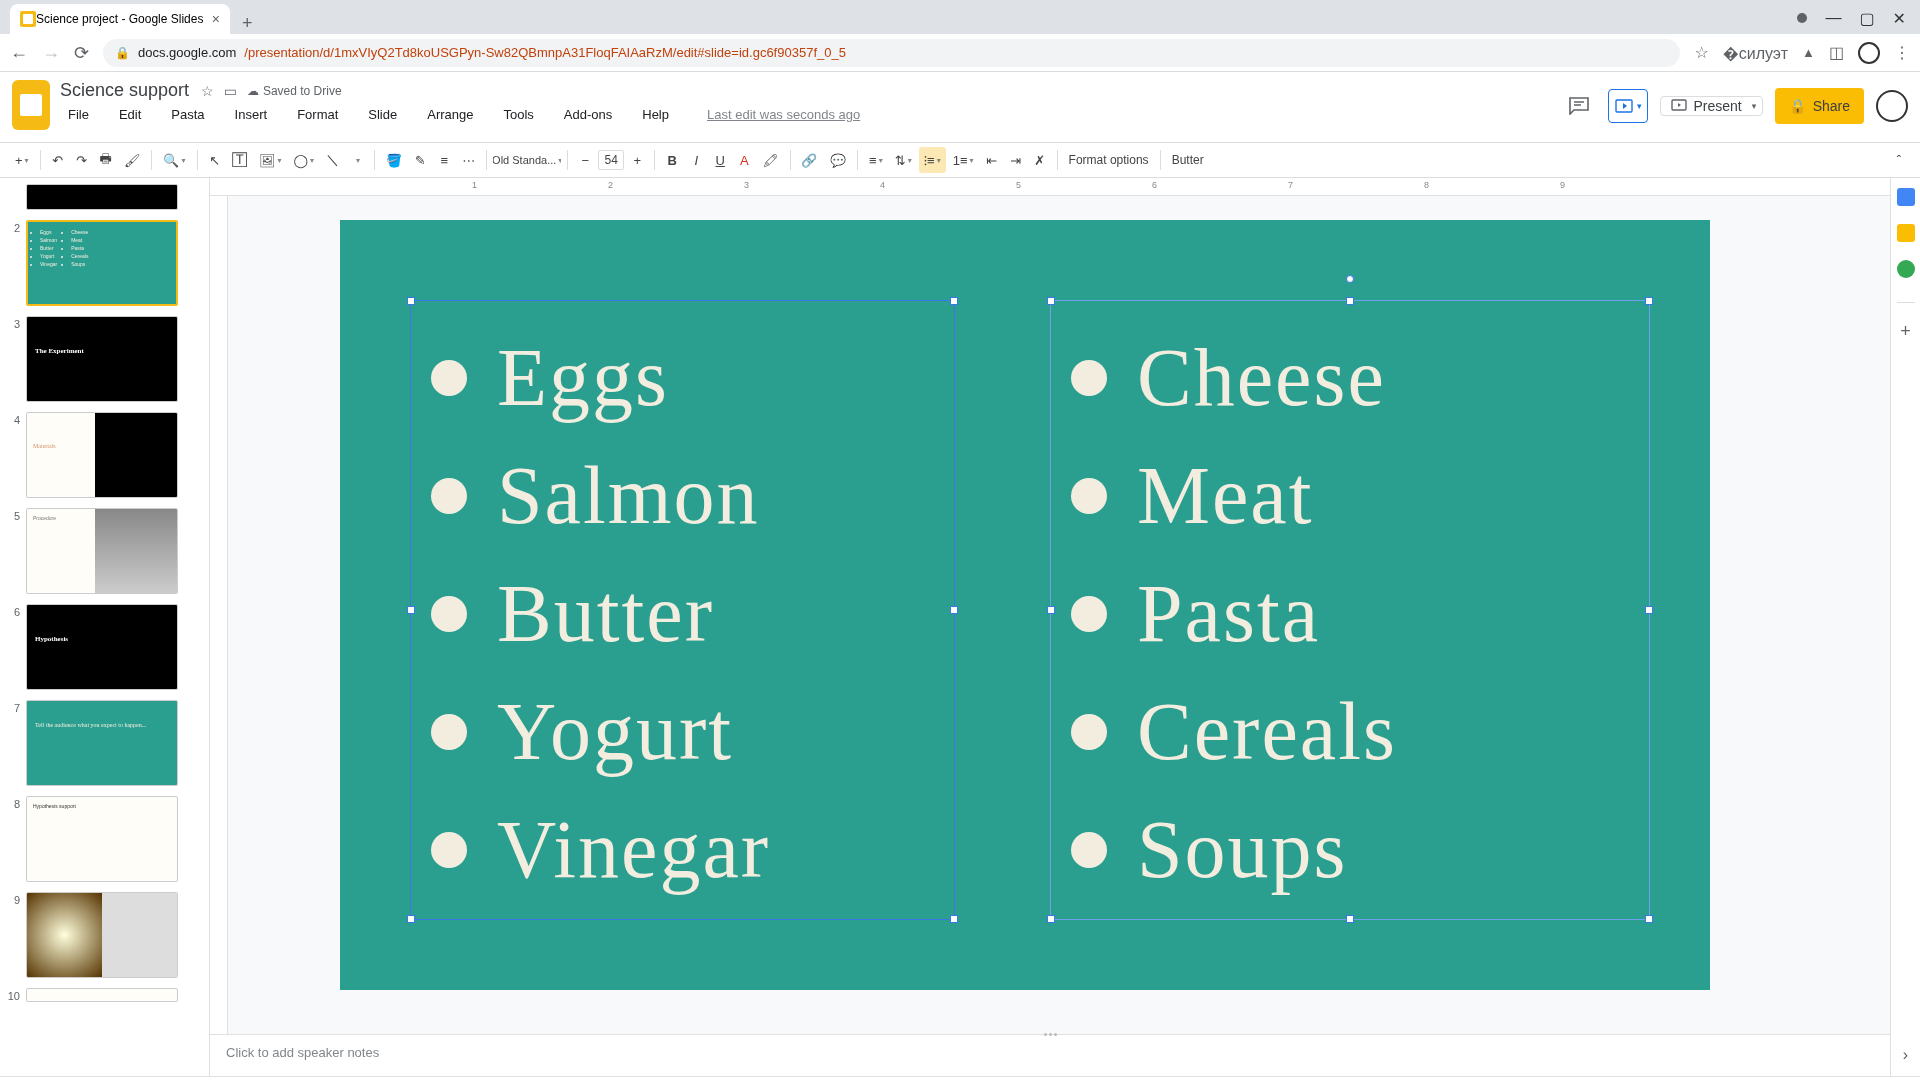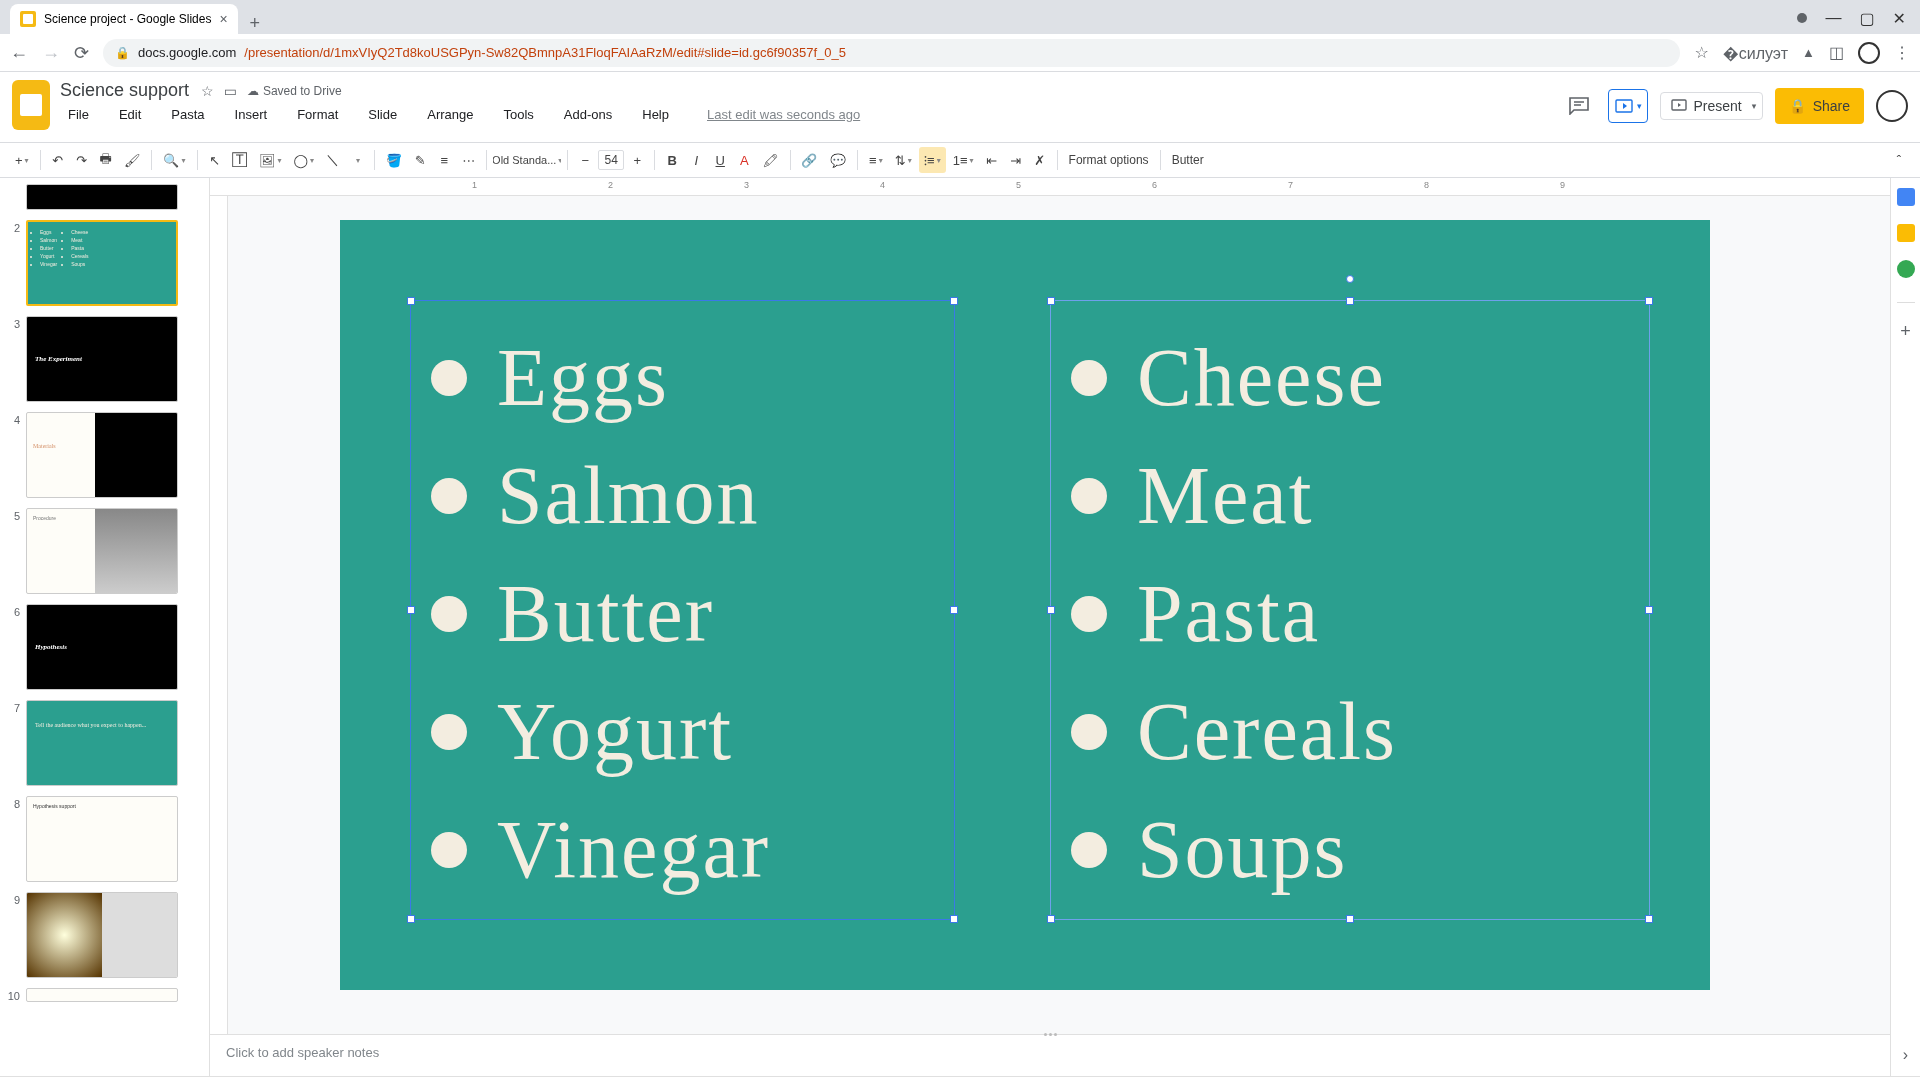--- a/index.html
+++ b/index.html
@@ -1,20 +1,20 @@
 <!DOCTYPE html>
 <html><head>
 <meta charset="utf-8">
 <style>
 * { box-sizing: border-box; margin: 0; padding: 0; font-family: Arial, sans-serif; }
 body { width: 1920px; height: 1080px; overflow: hidden; background: #fff; }
 
 
 .browser-top { height: 34px; background: #dee1e6; display: flex; align-items: flex-end; }
-.tab { background: #fff; height: 30px; margin-left: 10px; border-radius: 8px 8px 0 0; display: flex; align-items: center; padding: 0 10px; gap: 8px; font-size: 12px; min-width: 220px; }
+.tab { background: #fff; height: 30px; margin-left: 10px; border-radius: 8px 8px 0 0; display: flex; align-items: center; padding: 0 10px; font-size: 12px; min-width: 220px; }
 .tab-favicon { width: 16px; height: 16px; background: #f5ba14; border-radius: 2px; position: relative; }
 .tab-favicon::after { content: ''; position: absolute; inset: 3px; background: #fff; border-radius: 1px; }
 .tab-close { margin-left: auto; color: #5f6368; font-size: 14px; }
 .new-tab { color: #5f6368; font-size: 18px; padding: 0 12px; }
 .window-controls { margin-left: auto; display: flex; gap: 18px; padding: 0 14px 6px 0; color: #333; }
 
 .addr-bar { height: 38px; background: #fff; border-bottom: 1px solid #dadce0; display: flex; align-items: center; padding: 0 10px; gap: 14px; }
 .nav-arrow { color: #5f6368; font-size: 18px; }
 .nav-arrow.dis { color: #bdc1c6; }
 .url-field { flex: 1; background: #f1f3f4; border-radius: 16px; height: 28px; display: flex; align-items: center; padding: 0 12px; gap: 8px; font-size: 13px; color: #202124; }
@@ -30,21 +30,21 @@
 .title-row { display: flex; align-items: center; gap: 12px; }
 .doc-title { font-size: 18px; color: #3c4043; }
 .title-icons { display: flex; gap: 10px; color: #5f6368; font-size: 14px; align-items: center; }
 .saved { color: #5f6368; font-size: 12px; display: flex; gap: 4px; align-items: center; }
 .menu-row { display: flex; gap: 14px; font-size: 13px; color: #202124; }
 .menu-row span { padding: 4px 8px; }
 .last-edit { color: #80868b; text-decoration: underline; margin-left: 8px; }
 .header-right { margin-left: auto; display: flex; align-items: center; gap: 12px; padding-top: 8px; }
 .hr-btn { width: 34px; height: 34px; display: flex; align-items: center; justify-content: center; color: #5f6368; border-radius: 4px; }
 .hr-btn.box { border: 1px solid #dadce0; padding: 0 6px; width: auto; gap: 4px; }
-.present-btn { border: 1px solid #dadce0; border-radius: 4px; height: 28px; display: flex; align-items: center; padding: 0 6px 0 10px; gap: 6px; font-size: 14px; color: #3c4043; }
+.present-btn { border: 1px solid #dadce0; border-radius: 4px; height: 20px; display: flex; align-items: center; padding: 0 6px 0 10px; gap: 6px; font-size: 14px; color: #3c4043; }
 .share-btn { background: #fbbc04; border-radius: 4px; height: 36px; display: flex; align-items: center; padding: 0 14px; gap: 6px; font-size: 14px; font-weight: 500; color: #3c4043; }
 .avatar { width: 32px; height: 32px; border: 2.5px solid #333; border-radius: 50%; }
 
 
 .toolbar { height: 36px; border-top: 1px solid #dadce0; border-bottom: 1px solid #dadce0; display: flex; align-items: center; padding: 0 10px; gap: 2px; font-size: 13px; color: #444; }
 .tb { padding: 4px 5px; display: flex; align-items: center; justify-content: center; min-width: 22px; }
 .tb.sep { border-right: 1px solid #dadce0; margin: 0 4px; padding: 0; height: 20px; min-width: 1px; }
 .tb.drop::after { content: '▾'; font-size: 8px; margin-left: 2px; color: #888; }
 .font-name { width: 68px; font-size: 11px; color: #444; overflow: hidden; white-space: nowrap; }
 .font-size { width: 26px; text-align: center; border: 1px solid #dadce0; border-radius: 2px; font-size: 12px; padding: 2px 0; }
@@ -55,21 +55,21 @@
 .main { display: flex; height: 898px; }
 .filmstrip { width: 210px; border-right: 1px solid #e0e0e0; overflow-y: auto; padding: 6px 4px; }
 .thumb-row { display: flex; gap: 6px; margin-bottom: 10px; }
 .thumb-num { width: 16px; text-align: right; font-size: 11px; color: #5f6368; padding-top: 2px; }
 .thumb { width: 152px; height: 86px; border: 1px solid #ccc; border-radius: 2px; overflow: hidden; position: relative; font-size: 6px; }
 .thumb.sel { border: 2px solid #f5ba14; }
 .thumb.sel::before { content:''; position:absolute; left:-30px; top:0; bottom:0; width:22px; background:#fef7e0; }
 .thumb.black { background: #000; color: #fff; }
 .thumb.teal { background: #2b9f8f; color: #f3ede0; }
 .thumb.white { background: #fefdf8; }
-.thumb .t-title { font-family: serif; font-size: 7px; padding: 38px 8px; font-weight: bold; font-style: italic; }
+.thumb .t-title { font-family: serif; font-size: 7px; padding: 30px 8px; font-weight: bold; }
 .thumb .t-cols { display: flex; padding: 6px; gap: 8px; }
 .thumb .t-col { font-size: 5px; line-height: 1.6; }
 .thumb .t-col li { list-style: disc; margin-left: 6px; }
 .thumb.partial { height: 24px; }
 .thumb.partial.black { height: 26px; }
 
 .canvas-area { flex: 1; display: flex; flex-direction: column; position: relative; background: #f8f9fa; }
 .ruler-h { height: 18px; background: #fff; border-bottom: 1px solid #e0e0e0; position: relative; font-size: 9px; color: #888; }
 .ruler-h .mark { position: absolute; top: 2px; }
 .ruler-v { width: 18px; background: #fff; border-right: 1px solid #e0e0e0; position: absolute; left: 0; top: 18px; bottom: 0; }

